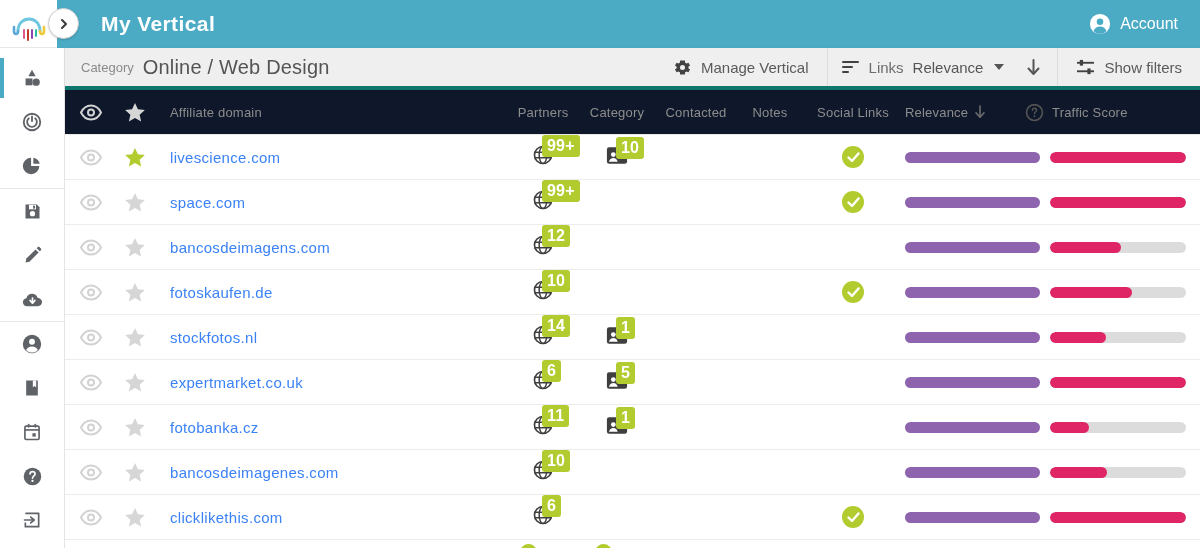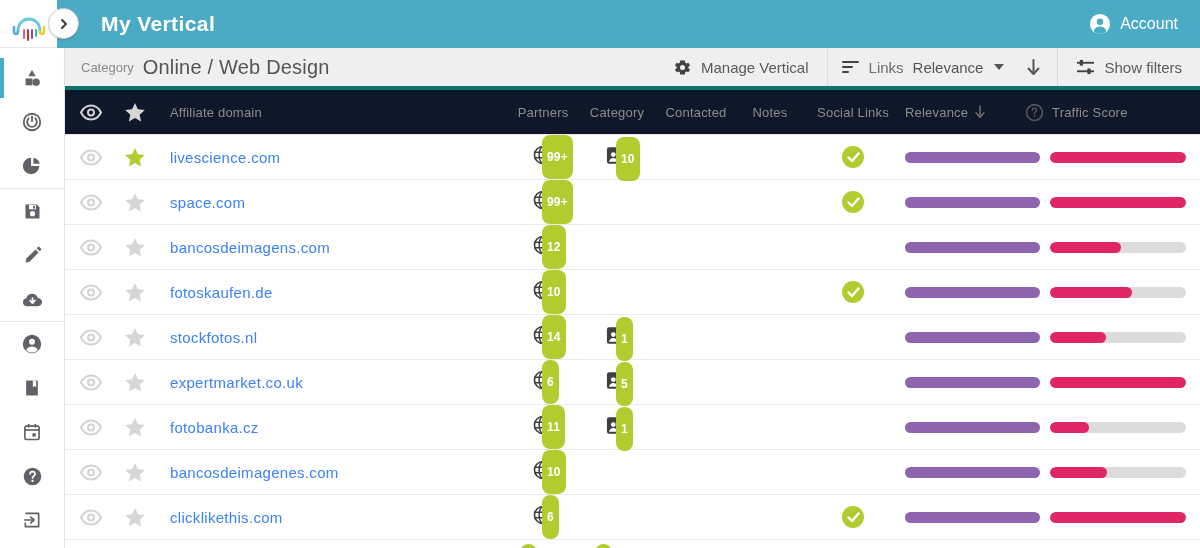--- a/index.html
+++ b/index.html
@@ -50,21 +50,21 @@
   .c-contacted { width:80px; display:flex; justify-content:center; }
   .c-notes { width:68px; display:flex; justify-content:center; }
   .c-social { width:98px; display:flex; justify-content:center; }
   .c-relevance { width:148px; display:flex; justify-content:flex-start; padding-left:3px; }
   .c-traffic { width:150px; display:flex; justify-content:flex-start; }
 
   .thead .c-relevance { align-items:center; gap:6px; display:flex; }
   .thead .c-traffic { align-items:center; gap:8px; display:flex; margin-left:-25px; }
 
   .icon-wrap { position:relative; display:inline-block; cursor:pointer; }
-  .badge { position:absolute; top:-9px; left:10px; background:#b2cb2e; color:#fff; font-size:12px; font-weight:700; line-height:1; padding:16px 5px; border-radius:8px; min-width:9px; text-align:center; letter-spacing:.2px; }
+  .badge { position:absolute; top:-9px; left:10px; background:#b2cb2e; color:#fff; font-size:16px; font-weight:700; line-height:1; padding:3px 5px; border-radius:3px; min-width:9px; text-align:center; letter-spacing:.2px; }
   .check-circle { width:22px; height:22px; border-radius:50%; background:#b2cb2e; display:flex; align-items:center; justify-content:center; }
 
   .bar { height:11px; border-radius:5.5px; }
   .bar-relevance { width:135px; background:#8d64ad; }
   .bar-track { width:136px; background:#dcdcdc; position:relative; overflow:hidden; }
   .bar-fill { position:absolute; left:0; top:0; bottom:0; background:#df2566; border-radius:5.5px; }
 
   .partial-row { position:relative; height:10px; background:#fff; overflow:hidden; }
   .partial-badge { position:absolute; top:4px; width:17px; height:17px; border-radius:50%; background:#b2cb2e; }
 </style>

